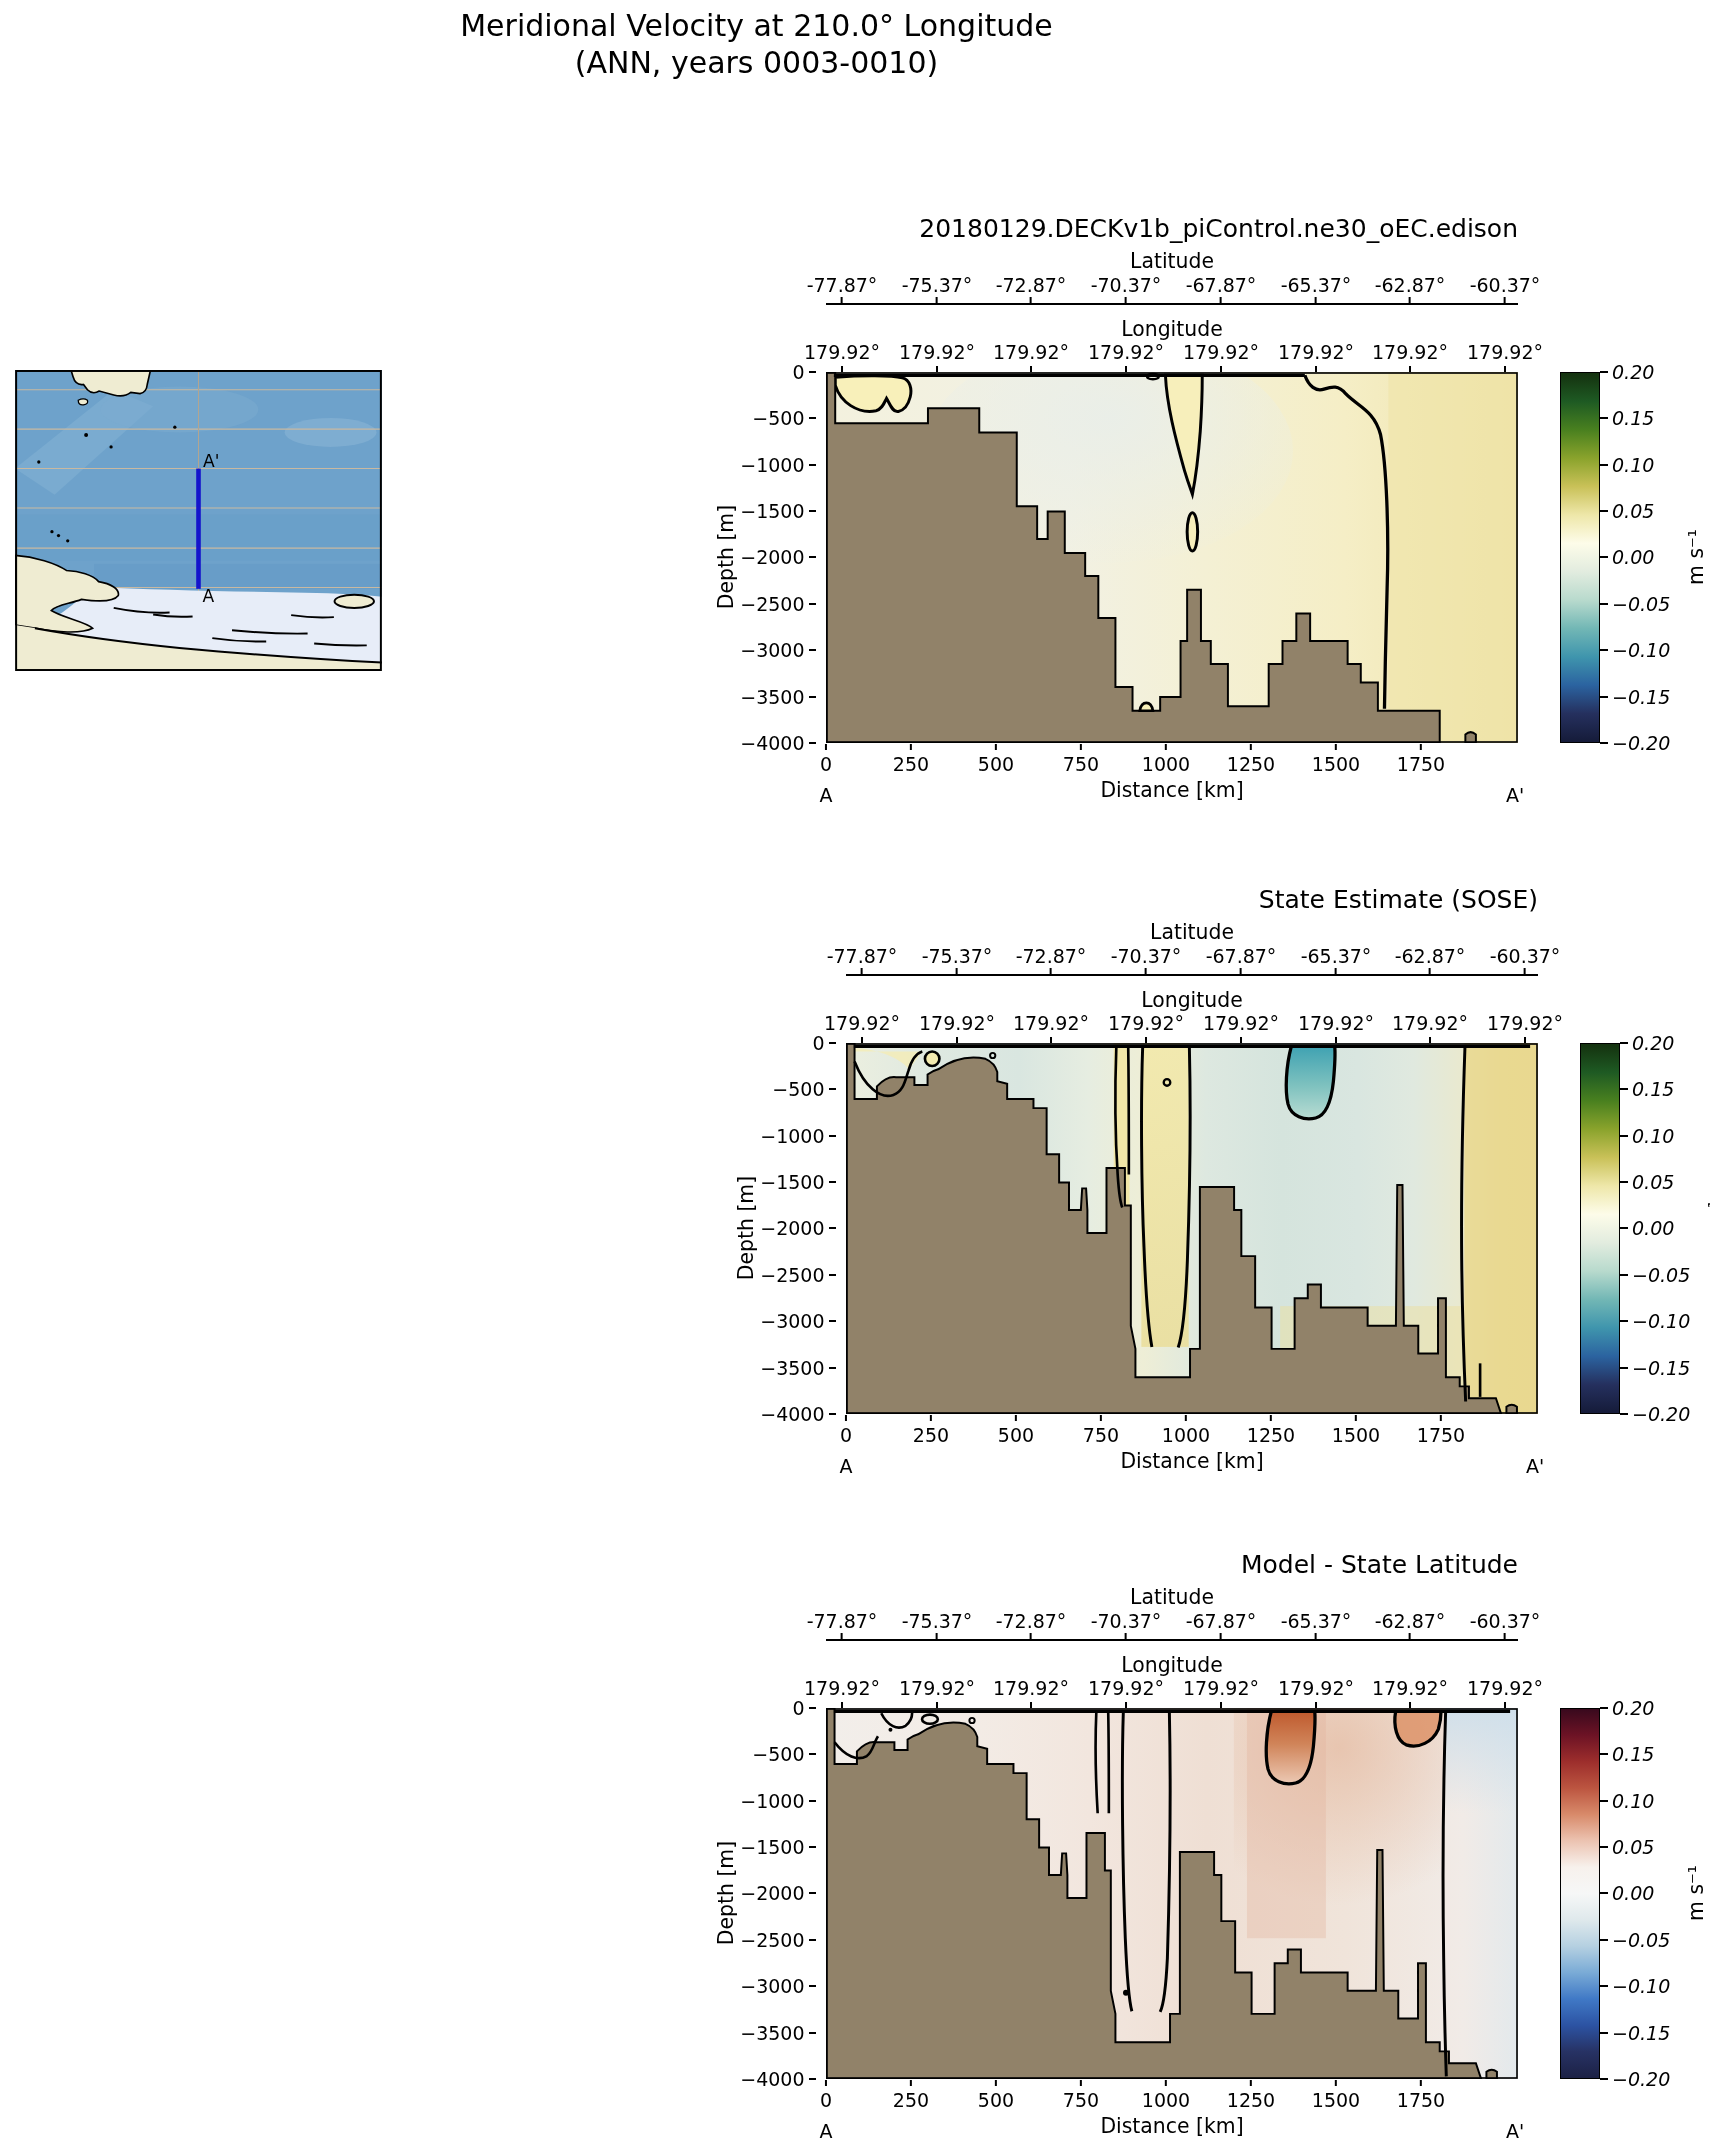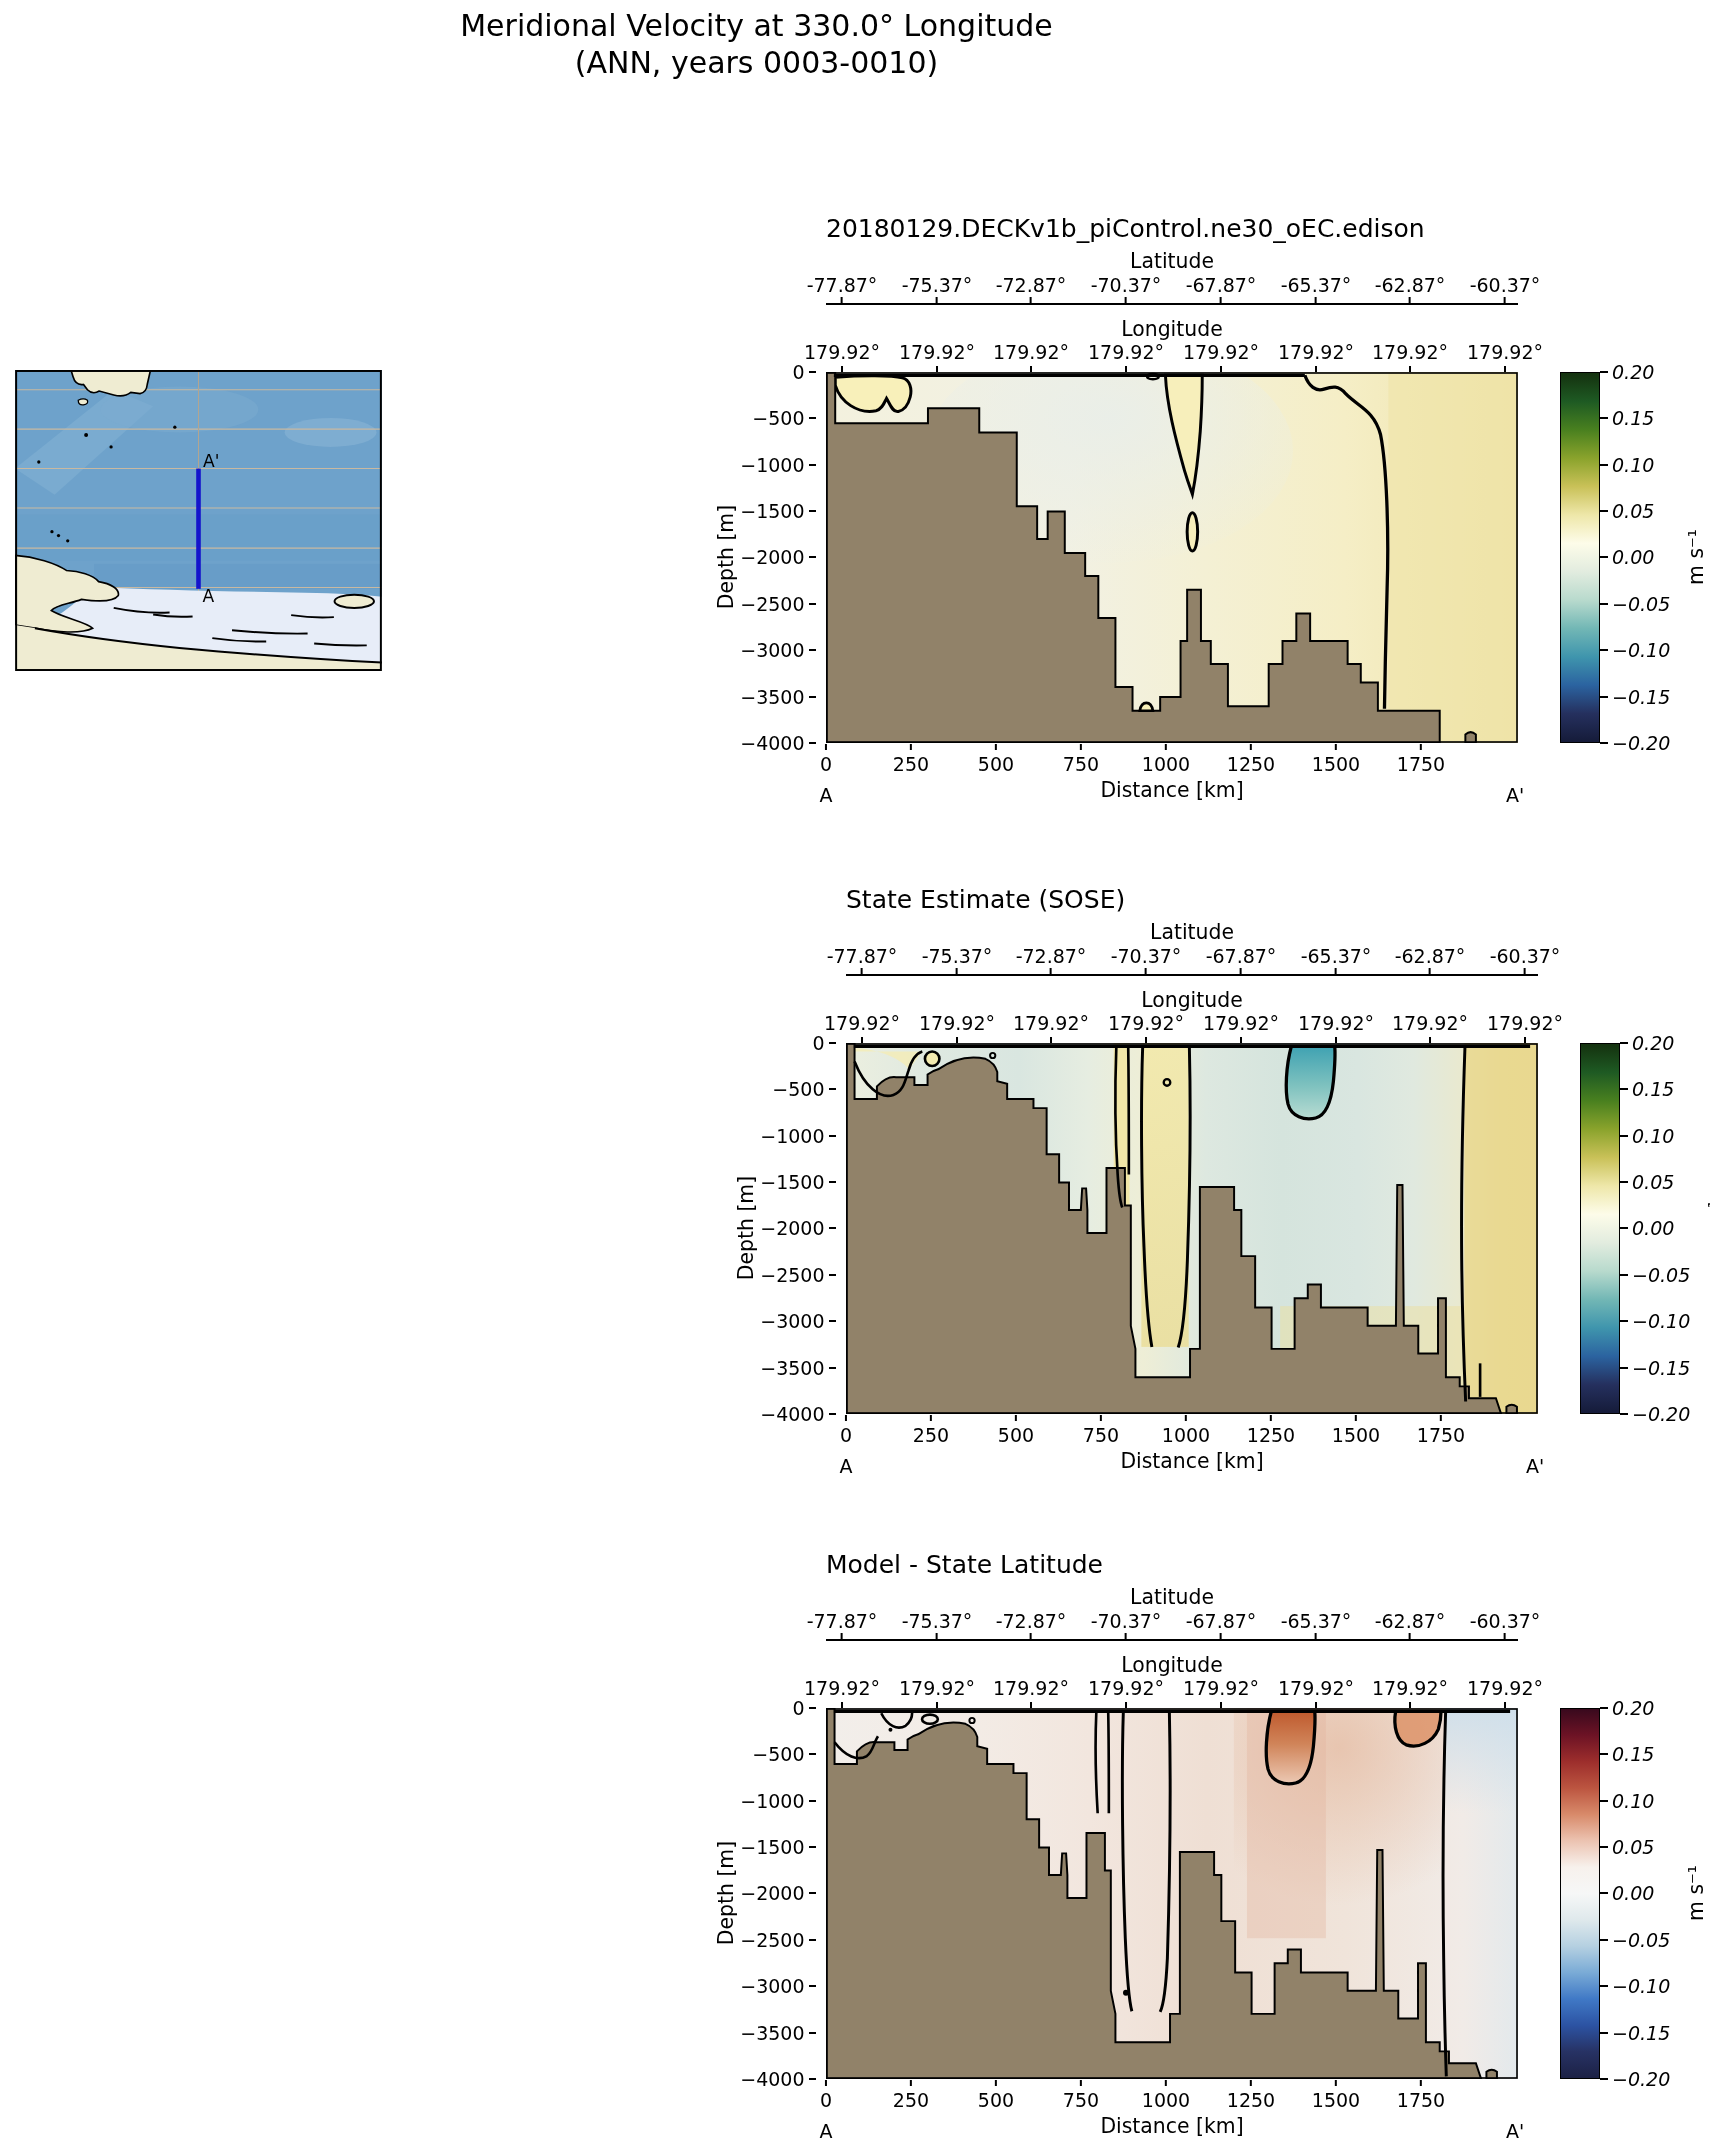--- a/index.html
+++ b/index.html
@@ -3,21 +3,21 @@
 <meta charset="utf-8">
 <style>
   html,body{margin:0;padding:0;background:#fff;}
   #page{position:relative;width:1711px;height:2151px;background:#fff;
         font-family:"DejaVu Sans",sans-serif;color:#000;overflow:hidden;}
   .abs{position:absolute;}
   .title1{left:263px;width:987px;top:8px;text-align:center;font-size:30px;}
   .title2{left:263px;width:987px;top:45px;text-align:center;font-size:30px;}
   .panel{position:absolute;left:0;width:1711px;height:605px;}
   #panel1{top:210px;} #panel2{top:881px;margin-left:20px;} #panel3{top:1546px;}
-  .ptitle{position:absolute;left:826px;width:692px;top:4px;text-align:left;font-size:25px;white-space:nowrap;}
+  .ptitle{position:absolute;left:826px;width:692px;top:4px;text-align:right;font-size:25px;white-space:nowrap;}
   .axlabel{position:absolute;left:826px;width:692px;text-align:center;font-size:20.4px;}
   .lat-label{top:39px;} .lon-label{top:107px;} .distlabel{top:568px;}
   .tickrow{position:absolute;left:826px;width:692px;height:22.4px;}
   .lat-row{top:64px;} .lon-row{top:131px;}
   .tickrow span{position:absolute;top:0;transform:translateX(-50%);font-size:19px;white-space:nowrap;}
   .lat-row span::after{content:"";position:absolute;left:50%;top:23px;width:2px;height:8px;background:#000;transform:translateX(-50%);}
   .lon-row span::after{content:"";position:absolute;left:50%;top:25px;width:2px;height:6px;background:#000;transform:translateX(-50%);}
   .axisline{position:absolute;left:826px;width:692px;top:93px;height:2px;background:#000;}
   .plot{position:absolute;left:826px;top:162px;width:692px;height:371px;}
   .ylabels{position:absolute;left:723px;top:162px;width:92px;height:371px;}
@@ -35,21 +35,21 @@
   .cblabels span{position:absolute;left:0;transform:translateY(-50%);font-size:19px;white-space:nowrap;font-style:italic;}
   .cblabels span::before{content:"";position:absolute;left:-12.5px;top:50%;width:8px;height:2px;background:#000;transform:translateY(-50%);}
   .unit{position:absolute;left:1696px;top:347px;transform:translate(-50%,-50%) rotate(-90deg);font-size:20.4px;white-space:nowrap;}
   .mapwrap{position:absolute;left:14.5px;top:370px;width:367px;height:301px;}
   svg{display:block;}
 </style>
 </head>
 <body>
 <div id="page">
 
-<div class="abs title1">Meridional Velocity at 330.0° Longitude</div>
+<div class="abs title1">Meridional Velocity at 210.0° Longitude</div>
 <div class="abs title2">(ANN, years 0003-0010)</div>
 
 <div class="mapwrap">
 <svg width="367" height="301" viewBox="0 0 558 458">
   <rect x="0" y="0" width="558" height="458" fill="#6ea2cb"></rect>
   <path d="M0,150 L150,30 L210,55 L60,190 Z" fill="#8db8d8" opacity="0.40"></path>
   <ellipse cx="250" cy="60" rx="120" ry="35" fill="#7cabd0" opacity="0.5"></ellipse>
   <ellipse cx="480" cy="95" rx="70" ry="22" fill="#8db8d8" opacity="0.5"></ellipse>
   <rect x="0" y="220" width="558" height="70" fill="#679dc8" opacity="0.45"></rect>
   <rect x="120" y="295" width="438" height="38" fill="#5f96c2" opacity="0.35"></rect>

